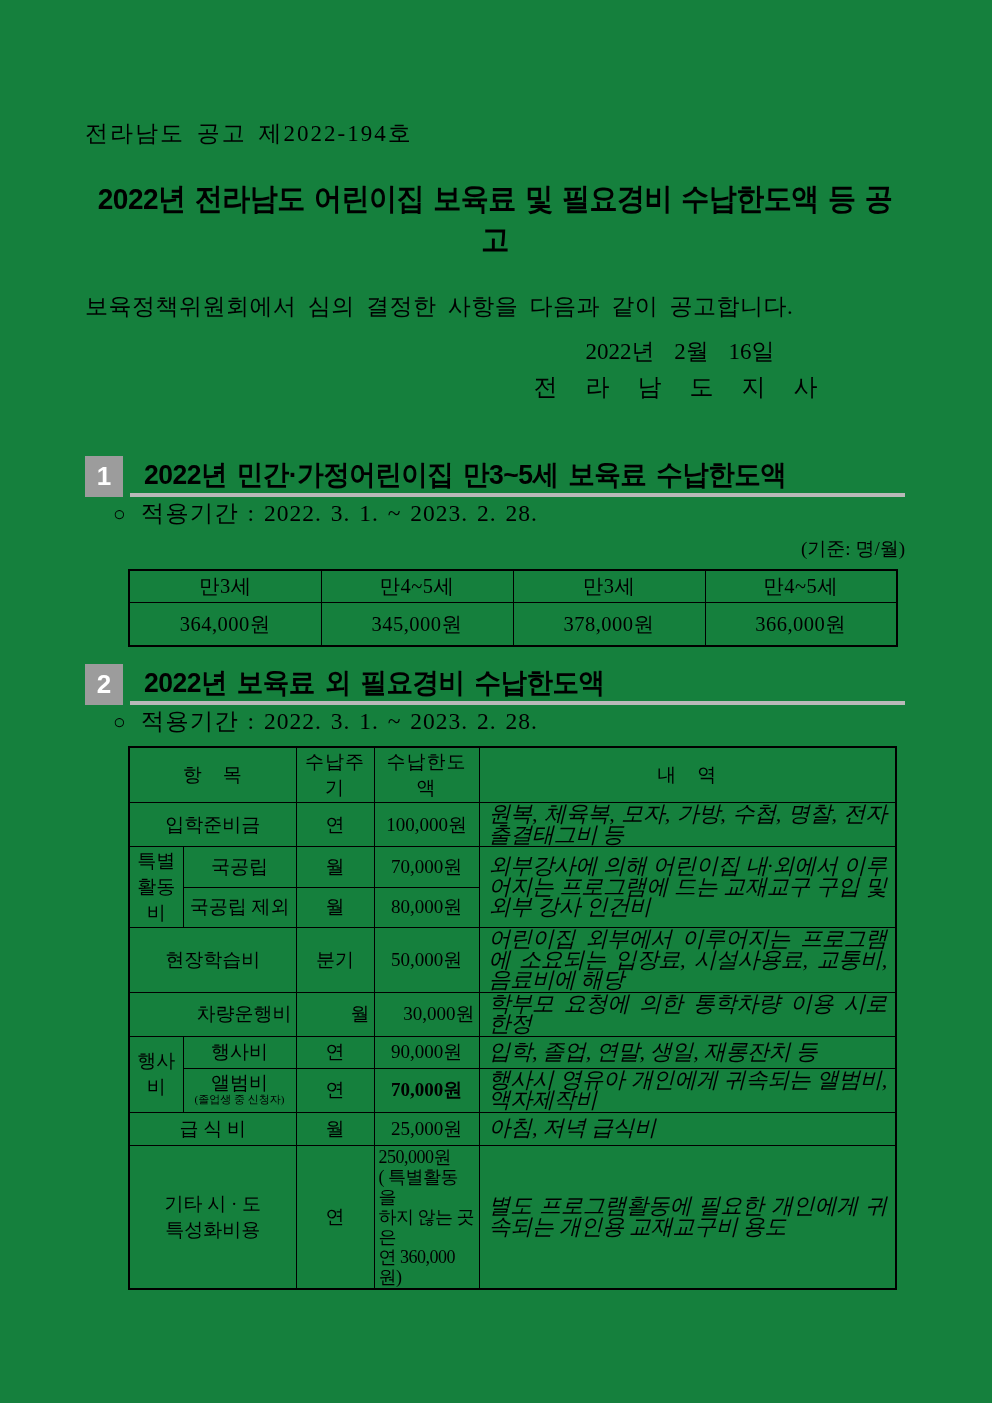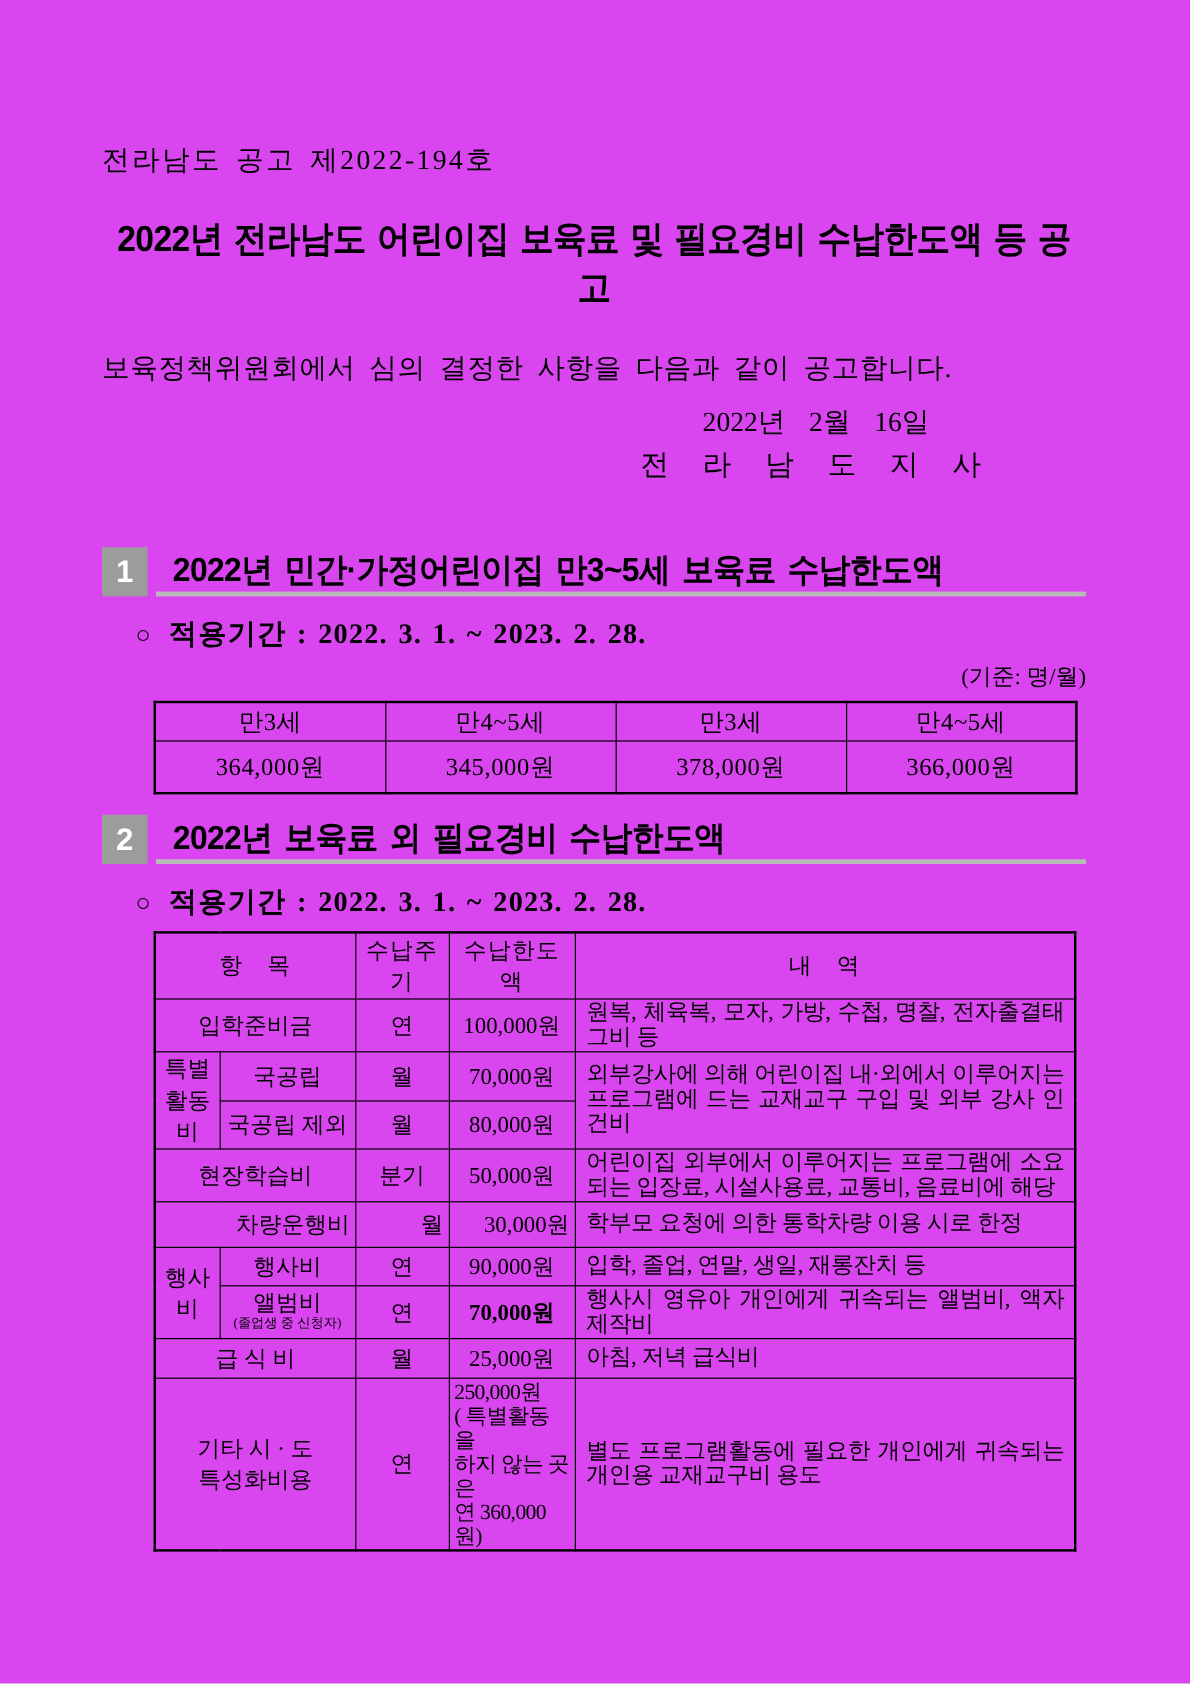--- a/index.html
+++ b/index.html
@@ -1,17 +1,17 @@
 <!DOCTYPE html>
 <html><head>
 <meta charset="utf-8">
 <style>
   html,body { margin:0; padding:0; background:#e8e8e8; }
   .page {
-    width:992px; height:1403px; background:#d946ef; color:#000;
+    width:992px; height:1403px; background:#15803d; color:#000;
     font-family:"Liberation Serif","DejaVu Serif",serif;
     box-sizing:border-box; padding:118px 87px 0 85px;
     margin:0 auto; position:relative; overflow:hidden;
   }
   .notice-no { font-size:23px; letter-spacing:2px; word-spacing:4px; }
   .doc-title {
     margin-top:33px; text-align:center;
     font-family:"Liberation Sans","DejaVu Sans",sans-serif;
     font-weight:bold; font-size:28px; letter-spacing:-0.5px; word-spacing:2px;
     transform:scaleY(1.08);
@@ -29,36 +29,36 @@
     flex:0 0 38px; height:41px; background:#9c9c9c; color:#fff;
     font-family:"Liberation Sans","DejaVu Sans",sans-serif; font-weight:bold;
     font-size:26px; text-align:center; line-height:41px;
   }
   .sec-title-wrap { flex:1; margin-left:7px; border-bottom:4px solid #b9b9b9; padding:1px 0 0 14px; }
   .sec-title {
     font-family:"Liberation Sans","DejaVu Sans",sans-serif; font-weight:bold;
     font-size:26.5px; letter-spacing:-0.5px; word-spacing:3px; transform:scaleY(1.05);
     display:inline-block;
   }
-  .period { margin-top:15px; font-size:23.5px; padding-left:28px; letter-spacing:1px; word-spacing:2px;font-weight:bold; }
+  .period { font-size:23.5px; padding-left:28px; letter-spacing:1px; word-spacing:2px; }
   .period .bullet { font-size:21px; margin-right:14px; }
   .basis { margin-top:7px; text-align:right; font-size:19px; padding-right:0; }
 
   table { border-collapse:collapse; table-layout:fixed; }
   td { border:1px solid #000; text-align:center; vertical-align:middle; padding:0 4px; box-sizing:border-box; }
   .t1 { width:770px; margin:7px 0 0 43px; border:2px solid #000; font-size:20.5px; }
   .t1 td { letter-spacing:0.5px; }
   .t1 .hrow td { height:32px; }
   .t1 .vrow td { height:44px; }
 
   .footnote { margin-top:11px; font-size:20.5px; line-height:32.5px; padding-left:76px; text-indent:-27px; text-align:justify; word-spacing:3px; }
 
   .t2 { width:767px; margin:9px 0 0 43px; border:2px solid #000; font-size:19px; }
   .t2 td { padding:1px 4px; }
-  .t2 .detail { text-align:justify; padding:1px 8px 1px 9px; font-size:19px; line-height:20.5px; letter-spacing:-0.3px; }
+  .t2 .detail { text-align:justify; padding:1px 8px 1px 9px; font-size:22px; line-height:20.5px; letter-spacing:-0.3px;font-style:italic; }
   .t2 .hdr td { height:33px; letter-spacing:1px; }
   .pre { white-space:pre-line; }
   .sub-note { font-size:11px; line-height:15px; display:block; }
   .item-main { display:block; line-height:19px; }
   .bold { font-weight:bold; }
   .limit-multi { font-size:18px; line-height:20px; text-align:left; padding:2px 2px 2px 5px; letter-spacing:-0.5px; }
   .r33 td { height:33px; } .r42 td { height:42px; } .r38 td { height:38px;text-align:right; }
   .r32 td { height:32px; } .r37 td { height:37px; } .r95 td { height:95px; }
 </style>
 </head>

